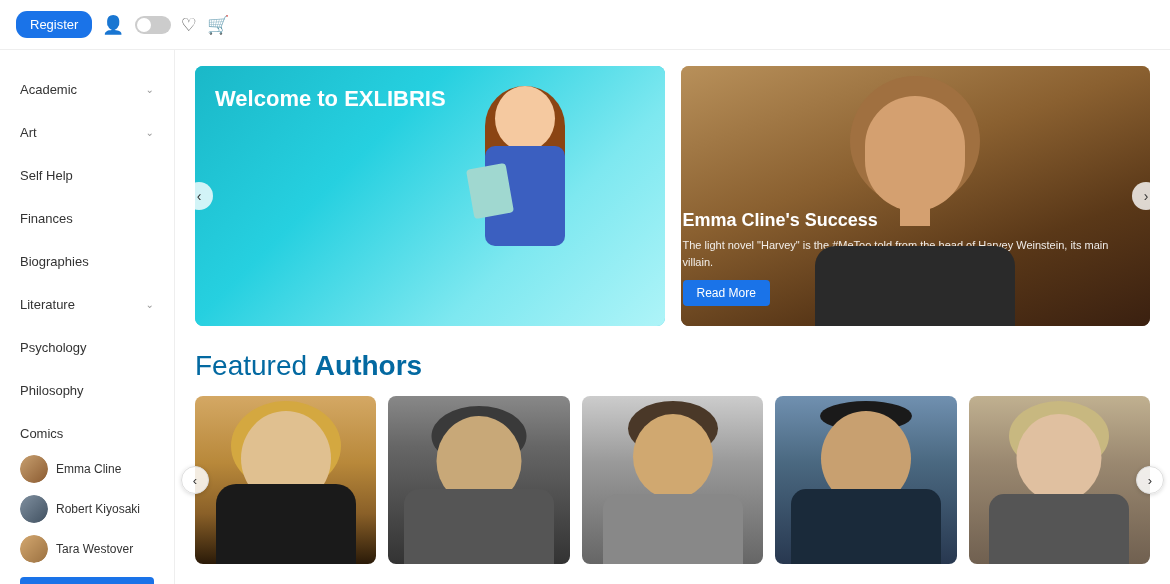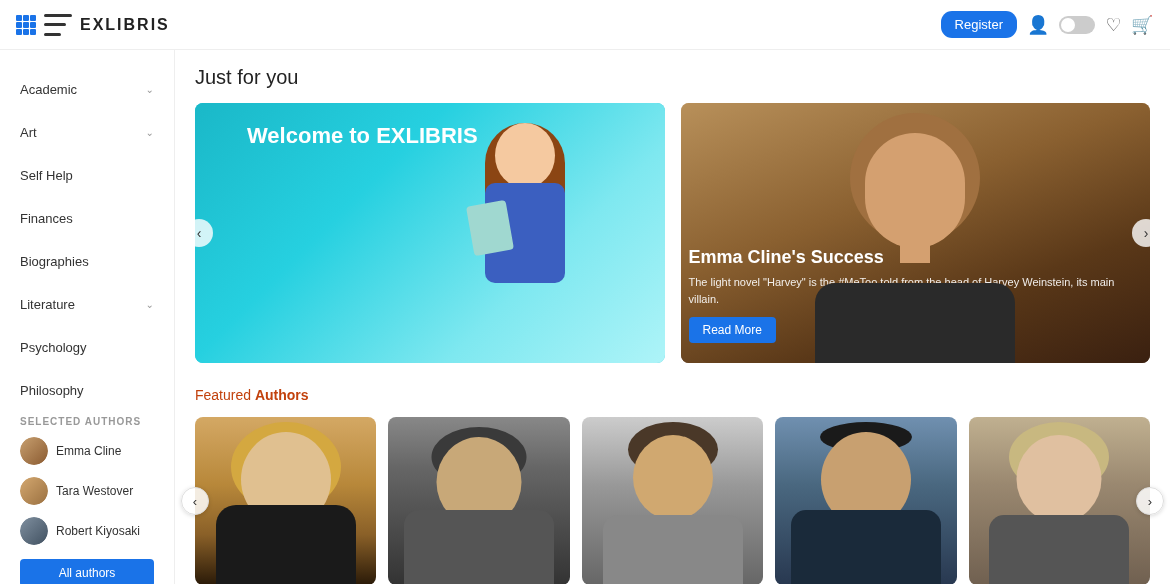--- a/index.html
+++ b/index.html
@@ -45,37 +45,37 @@
     .btn-all-authors { background: #1a73e8; color: #fff; border: none; border-radius: 4px; padding: 7px 0; font-size: 12px; cursor: pointer; width: calc(100% - 40px); margin: 8px 20px; }
 
     
     .content { flex: 1; overflow-y: auto; padding: 16px 20px; }
     .section-title { font-size: 20px; font-weight: 400; color: #222; margin-bottom: 14px; }
 
     
     .hero-banners { display: flex; gap: 16px; margin-bottom: 24px; position: relative; }
     .banner { border-radius: 8px; overflow: hidden; position: relative; flex: 1; height: 260px; }
     .banner-left { background: linear-gradient(135deg, #00bcd4 0%, #26c6da 40%, #4dd0e1 100%); display: flex; align-items: flex-end; }
-    .banner-left-content { padding: 20px; color: #fff; margin-left: 32px; }
+    .banner-left-content { padding: 20px; color: #fff; }
     .banner-left-title { font-size: 22px; font-weight: 700; margin-bottom: 6px; }
     .banner-left-sub { font-size: 12px; opacity: 0.9; }
 
     .banner-right { background: linear-gradient(180deg, #c9a87c 0%, #8a6545 60%, #5a3d28 100%); }
-    .banner-right-content { position: absolute; bottom: 20px; left: 8px; right: 20px; color: #fff; }
+    .banner-right-content { position: absolute; bottom: 20px; left: 2px; right: 20px; color: #fff; }
     .banner-right-title { font-size: 18px; font-weight: 700; margin-bottom: 6px; }
     .banner-right-sub { font-size: 11px; line-height: 1.5; opacity: 0.9; margin-bottom: 10px; }
     .btn-read-more { background: #1a73e8; color: #fff; border: none; border-radius: 4px; padding: 6px 14px; font-size: 12px; cursor: pointer; }
 
     .carousel-btn { position: absolute; top: 50%; transform: translateY(-50%); width: 28px; height: 28px; border-radius: 50%; background: rgba(255,255,255,0.8); border: none; cursor: pointer; font-size: 14px; color: #333; display: flex; align-items: center; justify-content: center; z-index: 10; }
     .carousel-btn-left { left: -10px; }
     .carousel-btn-right { right: -10px; }
 
     
     .feat-section { }
-    .feat-title { font-size: 14px; font-weight: 400; color: #c2410c; margin-bottom: 14px; }
+    .feat-title { font-size: 28px; font-weight: 400; color: #0369a1; margin-bottom: 14px; }
     .feat-title strong { font-weight: 700; }
     .authors-grid { display: flex; gap: 12px; position: relative; }
     .author-card { flex: 1; border-radius: 8px; overflow: hidden; height: 168px; position: relative; }
 
     .authors-carousel-btn { position: absolute; top: 50%; transform: translateY(-50%); width: 28px; height: 28px; border-radius: 50%; background: rgba(255,255,255,0.85); border: 1px solid #ddd; cursor: pointer; font-size: 13px; color: #333; display: flex; align-items: center; justify-content: center; z-index: 10; box-shadow: 0 1px 4px rgba(0,0,0,0.15); }
     .authors-carousel-left { left: -14px; }
     .authors-carousel-right { right: -14px; }
 
     
     .banner-img-left {
@@ -98,39 +98,20 @@
     .girl-book { width: 40px; height: 50px; background: #a0d8d0; border-radius: 4px; position: absolute; top: 80px; left: 25px; transform: rotate(-10deg); }
     .woman-face { width: 100px; height: 115px; background: #d4a070; border-radius: 50px; position: absolute; top: 30px; left: 50%; transform: translateX(-50%); z-index: 2; }
     .woman-hair { width: 130px; height: 130px; background: #a07040; border-radius: 50%; position: absolute; top: 10px; left: 50%; transform: translateX(-50%); z-index: 1; }
     .woman-neck { width: 30px; height: 30px; background: #d4a070; position: absolute; top: 130px; left: 50%; transform: translateX(-50%); z-index: 2; }
     .woman-clothes { width: 200px; height: 80px; background: #2a2a2a; border-radius: 20px 20px 0 0; position: absolute; bottom: 0; left: 50%; transform: translateX(-50%); z-index: 2; }
   </style>
 </head>
 <body>
 
 <div class="topnav">
-  <div class="logo-area">
-    <div class="logo-grid">
-      <span></span>
-        <span></span>
-        <span></span>
-      <span></span>
-        <span></span>
-        <span></span>
-      <span></span>
-        <span></span>
-        <span></span>
-    </div>
-    <div class="logo-icon">
-      <span></span>
-        <span></span>
-        <span></span>
-    </div>
-    <span class="logo-text">EXLIBRIS</span>
-  </div>
 
 
   <div class="nav-actions">
     <button class="btn-register">Register</button>
     <span class="nav-icon">👤</span>
     <div class="toggle-switch"></div>
     <span class="nav-icon">♡</span>
     <span class="nav-icon">🛒</span>
   </div>
 </div>
@@ -158,51 +139,50 @@
     <div class="sidebar-item">
       <span>Literature</span>
       <span class="sidebar-chevron">⌄</span>
     </div>
     <div class="sidebar-item">
       <span>Psychology</span>
     </div>
     <div class="sidebar-item">
       <span>Philosophy</span>
     </div>
-
-    <div class="sidebar-section-title">SELECTED AUTHORS</div>
+    <div class="sidebar-item">
+      <span>Comics</span>
+    </div>
+
 
     <div class="author-item">
       <div class="author-avatar">
         <div class="avatar-circle" style="background: linear-gradient(135deg, #c8a070, #8a5a30);"></div>
       </div>
       <span class="author-name">Emma Cline</span>
     </div>
     <div class="author-item">
       <div class="author-avatar">
-        <div class="avatar-circle" style="background: linear-gradient(135deg, #d4a870, #9a7040);"></div>
-      </div>
-      <span class="author-name">Tara Westover</span>
+        <div class="avatar-circle" style="background: linear-gradient(135deg, #8090a0, #405060);"></div>
+      </div>
+      <span class="author-name">Robert Kiyosaki</span>
     </div>
     <div class="author-item">
       <div class="author-avatar">
-        <div class="avatar-circle" style="background: linear-gradient(135deg, #8090a0, #405060);"></div>
-      </div>
-      <span class="author-name">Robert Kiyosaki</span>
+        <div class="avatar-circle" style="background: linear-gradient(135deg, #d4a870, #9a7040);"></div>
+      </div>
+      <span class="author-name">Tara Westover</span>
     </div>
 
     <button class="btn-all-authors">All authors</button>
 
     
   </div>
 
   <div class="content">
-    <div class="section-title">
-      <span>Just for you</span>
-    </div>
 
     <div class="hero-banners">
       <button class="carousel-btn carousel-btn-left">‹</button>
 
       <div class="banner banner-left">
         <div class="banner-img-left">
 
           <div class="girl-shape">
             <div class="girl-hair"></div>
             <div class="girl-head"></div>

